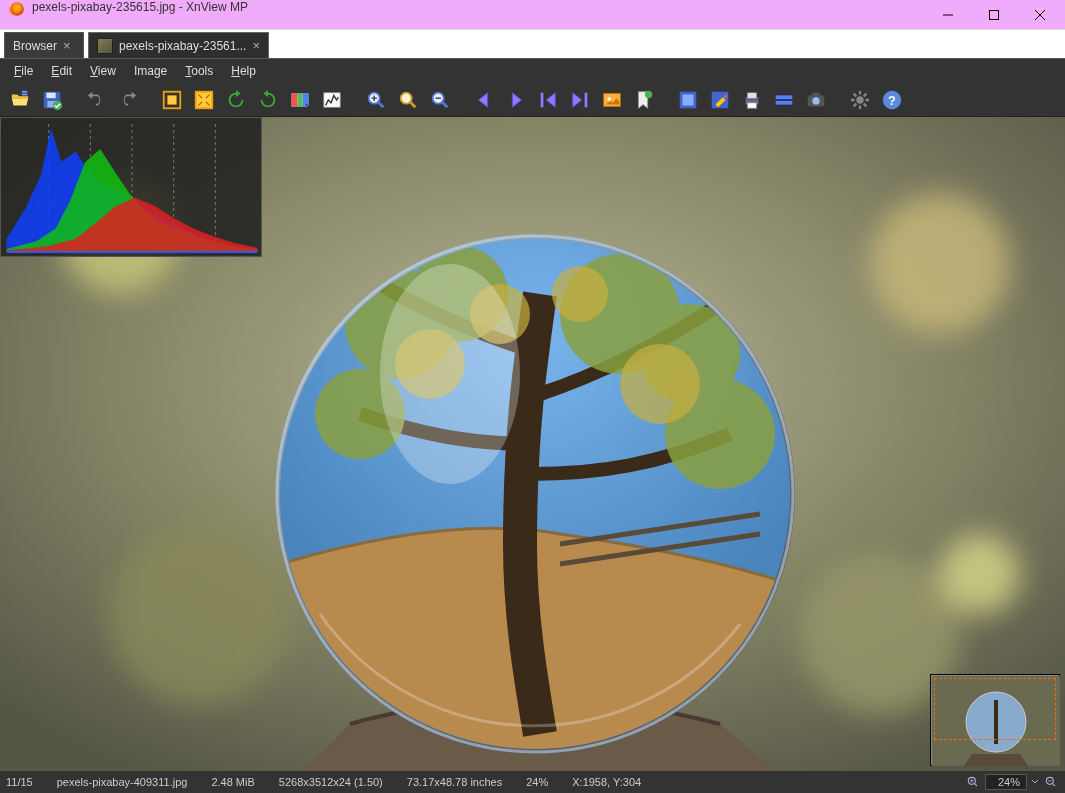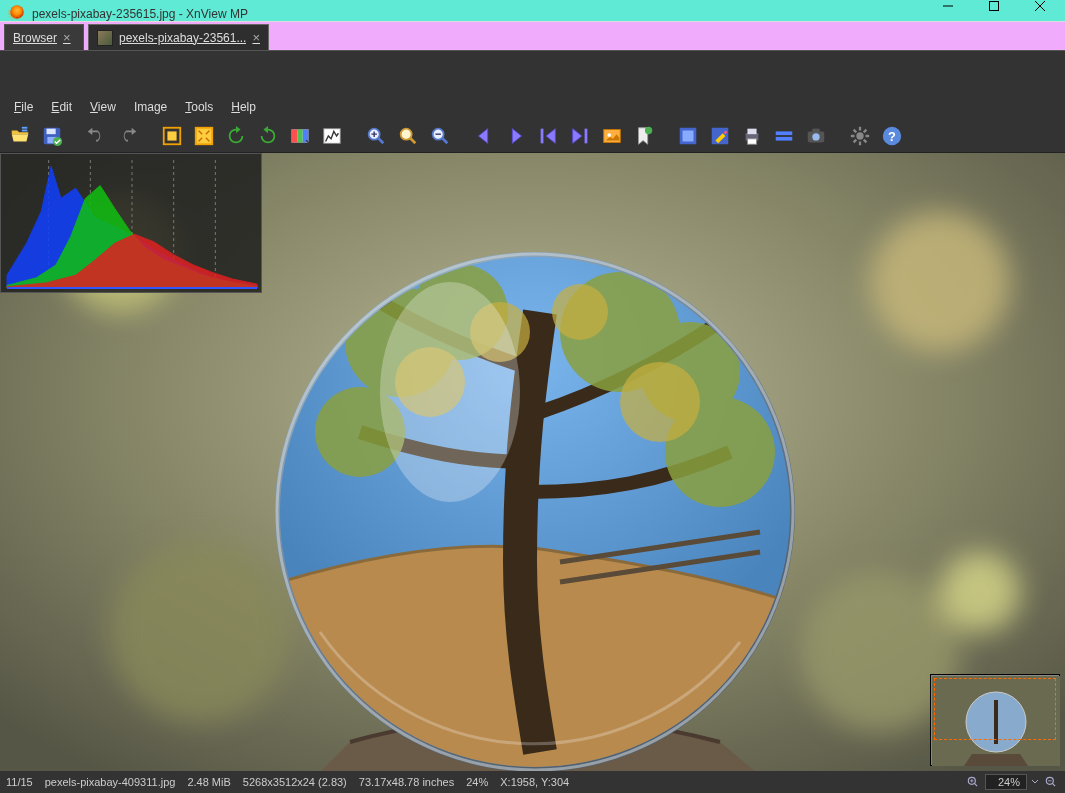--- a/index.html
+++ b/index.html
@@ -1,57 +1,57 @@
 <!DOCTYPE html>
 <html><head>
 <meta charset="utf-8">
 <style>
 * { margin: 0; padding: 0; box-sizing: border-box; font-family: "Segoe UI", Tahoma, sans-serif; user-select: none; }
 body { width: 1065px; height: 793px; background: #fff; overflow: hidden; display: flex; flex-direction: column; }
 
 
-.titlebar { height: 22px; background: #5eead4; display: flex; align-items: flex-end; padding: 0 2px 0 8px; border-bottom: 1px solid #ddd; }
+.titlebar { height: 30px; background: #f0abfc; display: flex; align-items: flex-start; padding: 0 2px 0 8px; border-bottom: 1px solid #ddd; }
 .titlebar .logo { width: 18px; height: 18px; margin-right: 6px; }
 .titlebar .title { font-size: 12px; color: #333; flex: 1; }
 .titlebar .wbtn { width: 46px; height: 30px; display: flex; align-items: center; justify-content: center; color: #000; }
 
 
 .chrome { background: #333; color: #ddd; display: flex; flex-direction: column; flex: 1; min-height: 0; }
 
 
-.tabstrip { height: 28px; display: flex; align-items: stretch; padding: 2px 4px 0 4px; gap: 4px; background:#f0abfc;text-decoration:underline; }
+.tabstrip { height: 28px; display: flex; align-items: stretch; padding: 2px 4px 0 4px; gap: 4px; background:#ffffff; }
 .tab { display: flex; align-items: center; background: #3a3a3a; border: 1px solid #555; border-bottom: none; padding: 0 8px; font-size: 12px; gap: 6px; cursor: pointer; min-width: 80px; }
 .tab.active { background: #2e2e2e; border-color:#666; }
 .tab .tab-label { color: #ddd; max-width: 150px; overflow: hidden; text-overflow: ellipsis; white-space: nowrap; }
 .tab .close-x { color:#aaa; font-size:13px; line-height:1; }
 .tab .thumb { width:16px; height:16px; background: linear-gradient(135deg,#8a7a5a,#4a5a3a); border:1px solid #222; }
 .tabstrip-bottom { height:1px; background:#555; }
 
 
-.menubar { height: 24px; display: flex; align-items: center; padding: 0 6px; gap: 2px; background:#333; font-size:12px;margin-top:44px; }
+.menubar { height: 24px; display: flex; align-items: center; padding: 0 6px; gap: 2px; background:#333; font-size:12px; }
 .menubar .mitem { padding: 2px 8px; color:#ddd; cursor: pointer; }
 .menubar .mitem .ul { text-decoration: underline; }
 
 
 .toolbar { height: 34px; display: flex; align-items: center; padding: 2px 6px; gap: 4px; background: #333; border-bottom: 1px solid #222; }
 .tbtn { width: 28px; height: 28px; display:flex; align-items:center; justify-content:center; border-radius:2px; }
 .tsep { width: 8px; }
 
 
 .viewport { flex:1; position: relative; overflow:hidden; background:#222; }
 
 
 .histogram { position:absolute; top:0; left:0; width:262px; height:140px; background: rgba(30,30,30,0.85); border:1px solid #555; }
 
 
 .navigator { position:absolute; right:6px; bottom:6px; width:128px; height:90px; border:1px solid #888; box-shadow:0 0 0 1px #000; }
 .navigator .navrect { position:absolute; left:2px; top:2px; right:2px; bottom:24px; border:1px dashed #ff6a00; }
 
 
-.statusbar { height: 22px; background:#333; color:#ccc; font-size:11px; display:flex; align-items:center; padding:0 6px; gap:12px; }
+.statusbar { height: 22px; background:#333; color:#ccc; font-size:11px; display:flex; align-items:center; padding:0 6px; gap:24px; }
 .statusbar .spacer { flex:1; }
 .statusbar .zoomctrl { display:flex; align-items:center; gap:4px; }
 .statusbar .zoomfield { background:#222; border:1px solid #555; padding:1px 6px; font-size:11px; min-width:42px; text-align:right; }
 .zicon { width:16px; height:16px; display:flex; align-items:center; justify-content:center; }
 
 svg { display:block; }
 </style>
 </head>
 <body>
 
@@ -372,21 +372,21 @@
         <path d="M40 78h48l8 12H32z" fill="#5a4a3a"></path>
       </svg>
       <div class="navrect"></div>
     </div>
   </div>
 
   <div class="statusbar">
     <span>11/15</span>
     <span>pexels-pixabay-409311.jpg</span>
     <span>2.48 MiB</span>
-    <span>5268x3512x24 (2.83)</span>
+    <span>5268x3512x24 (1.50)</span>
     <span>73.17x48.78 inches</span>
     <span>24%</span>
     <span>X:1958, Y:304</span>
     <div class="spacer"></div>
     <div class="zoomctrl">
       <div class="zicon">
           <svg width="14" height="14" viewBox="0 0 24 24">
             <circle cx="10" cy="10" r="6" fill="none" stroke="#aac" stroke-width="2"></circle>
             <path d="M14 14l5 5" stroke="#aac" stroke-width="2"></path>
             <path d="M10 7v6M7 10h6" stroke="#aac" stroke-width="1.5"></path>

